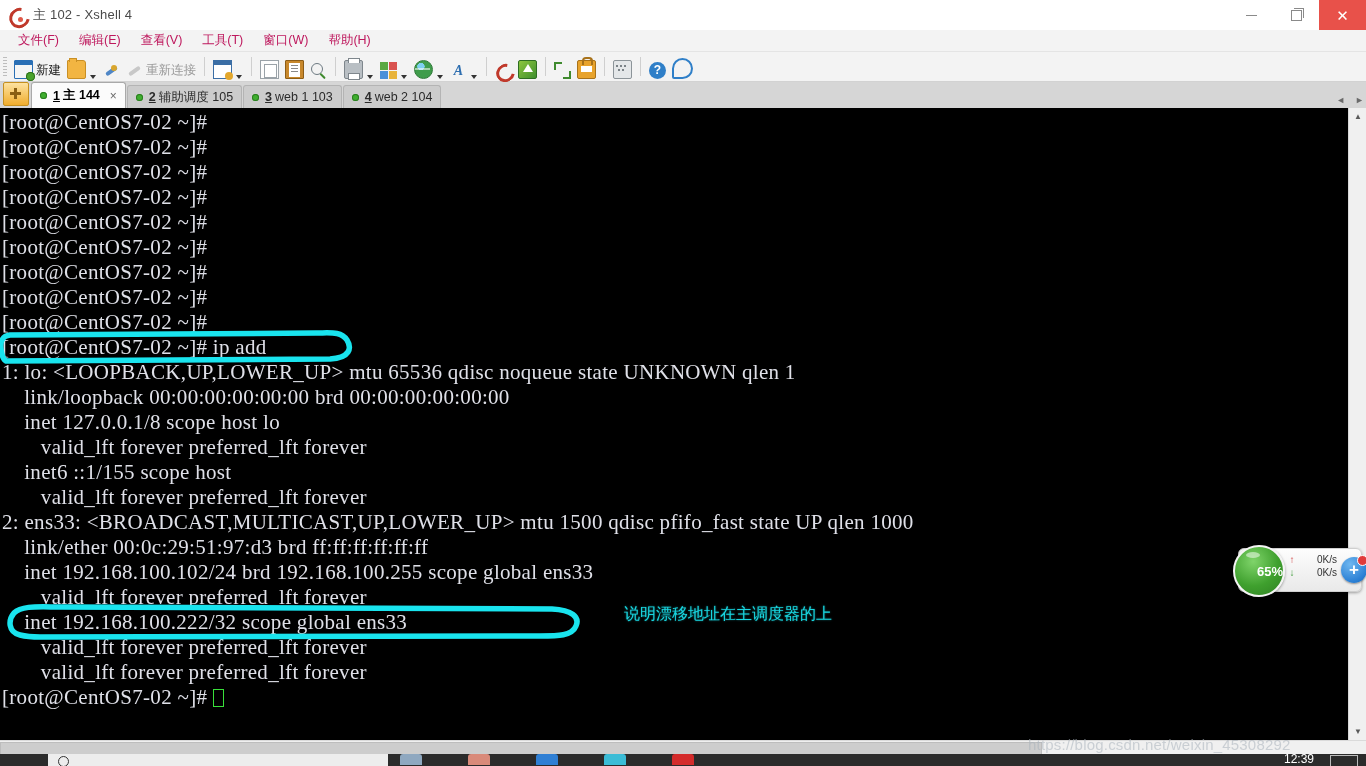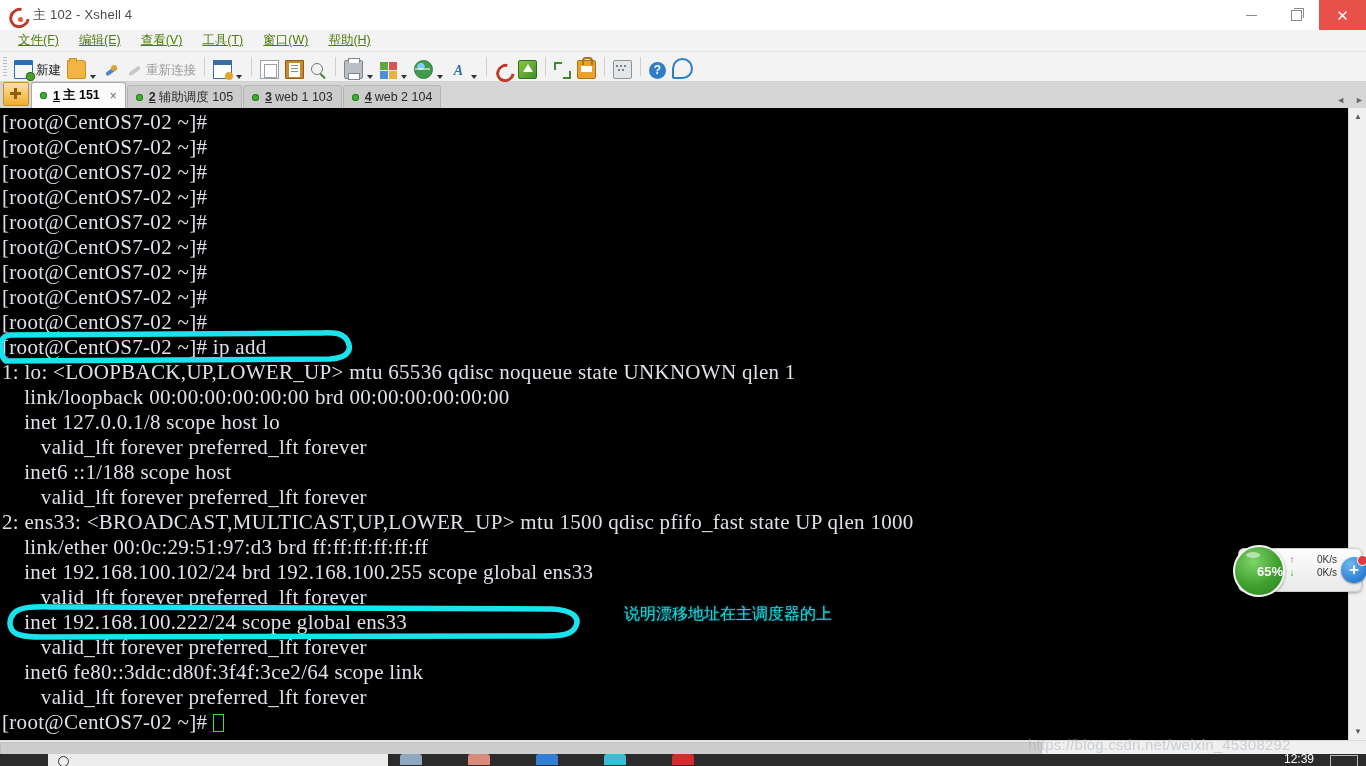--- a/index.html
+++ b/index.html
@@ -66,21 +66,21 @@
   .menubar {
     position: absolute; left: 0; top: 30px;
     width: 1366px; height: 22px;
     background: #f3f3f3;
     display: flex; align-items: center;
     padding-left: 8px;
     box-sizing: border-box;
     border-bottom: 1px solid #e4e4e4;
   }
   .menuitem {
-    font-size: 12.5px; color: #4d7c0f; padding: 2px 10px; white-space: nowrap; text-decoration: underline;
+    font-size: 12.5px; color: #be185d; padding: 2px 10px; white-space: nowrap;
   }
 
   
   .toolbar {
     position: absolute; left: 0; top: 52px;
     width: 1366px; height: 30px;
     background: #f3f3f3;
     display: flex; align-items: center;
     border-bottom: 1px solid #d2d2d2;
     box-sizing: border-box;
@@ -490,21 +490,21 @@
       <span class="ico ico-chat"></span>
     </div>
   </div>
 
   <div class="tabbar">
     <div class="tab-addbtn"></div>
 
     <div class="tab active">
       <span class="dot"></span>
       <span class="num">1</span>
-      <span class="nm">主 151</span>
+      <span class="nm">主 144</span>
       <span class="xbtn">×</span>
     </div>
 
     <div class="tab">
       <span class="dot"></span>
       <span class="num">2</span>
       <span class="nm">辅助调度 105</span>
     </div>
 
     <div class="tab">
@@ -534,29 +534,28 @@
       <div class="tline">[root@CentOS7-02 ~]#</div>
       <div class="tline">[root@CentOS7-02 ~]#</div>
       <div class="tline">[root@CentOS7-02 ~]#</div>
       <div class="tline">[root@CentOS7-02 ~]#</div>
       <div class="tline">[root@CentOS7-02 ~]#</div>
       <div class="tline">[root@CentOS7-02 ~]# ip add</div>
       <div class="tline">1: lo: &lt;LOOPBACK,UP,LOWER_UP&gt; mtu 65536 qdisc noqueue state UNKNOWN qlen 1</div>
       <div class="tline">    link/loopback 00:00:00:00:00:00 brd 00:00:00:00:00:00</div>
       <div class="tline">    inet 127.0.0.1/8 scope host lo</div>
       <div class="tline">       valid_lft forever preferred_lft forever</div>
-      <div class="tline">    inet6 ::1/188 scope host</div>
+      <div class="tline">    inet6 ::1/155 scope host</div>
       <div class="tline">       valid_lft forever preferred_lft forever</div>
       <div class="tline">2: ens33: &lt;BROADCAST,MULTICAST,UP,LOWER_UP&gt; mtu 1500 qdisc pfifo_fast state UP qlen 1000</div>
       <div class="tline">    link/ether 00:0c:29:51:97:d3 brd ff:ff:ff:ff:ff:ff</div>
       <div class="tline">    inet 192.168.100.102/24 brd 192.168.100.255 scope global ens33</div>
       <div class="tline">       valid_lft forever preferred_lft forever</div>
-      <div class="tline">    inet 192.168.100.222/24 scope global ens33</div>
+      <div class="tline">    inet 192.168.100.222/32 scope global ens33</div>
       <div class="tline">       valid_lft forever preferred_lft forever</div>
-      <div class="tline">    inet6 fe80::3ddc:d80f:3f4f:3ce2/64 scope link</div>
       <div class="tline">       valid_lft forever preferred_lft forever</div>
       <div class="tline"><span>[root@CentOS7-02 ~]# </span><span class="cursor-blk"></span></div>
     </div>
   </div>
 
   <svg class="annot-svg" viewBox="0 0 1348 632">
 
     <path fill="none" stroke="#19e4ee" stroke-width="5.5" stroke-linecap="round" d="M 6 253 L 330 251 C 350 250 352 240 347 232 C 341 223 330 225 316 225 L 10 227 C 2 228 0 234 1 241 C 2 249 4 252 6 253 Z"></path>
 
     <path fill="none" stroke="#19e4ee" stroke-width="5.5" stroke-linecap="round" d="M 20 527 C 8 524 8 512 14 505 C 22 497 40 499 62 499 L 552 501 C 572 502 580 509 576 518 C 572 528 558 528 540 528 L 40 529 C 30 529 24 528 20 527 Z"></path>

